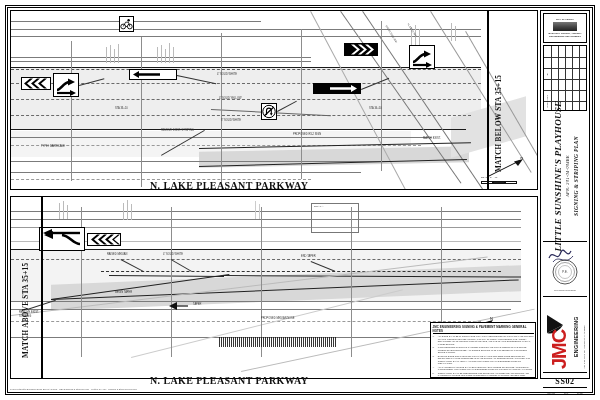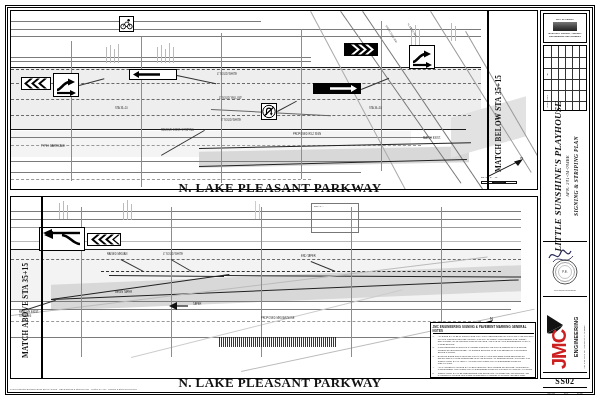--- a/index.html
+++ b/index.html
@@ -36,22 +36,22 @@
   .cl{position:absolute;height:0px;border-top:0.6px dashed #6a6a6a;}
 
   
   .matchline{position:absolute;background:#000;}
   .match-label{position:absolute;font-family:"Liberation Serif",serif;
       font-weight:bold;font-size:7.2px;letter-spacing:0.3px;white-space:nowrap;
       transform-origin:0 0;}
 
   
   .street-name{position:absolute;font-family:"Liberation Serif",serif;
-      font-weight:bold;font-size:13px;letter-spacing:0.4px;white-space:nowrap;
-      text-align:center;}
+      font-weight:bold;font-size:10px;letter-spacing:0.4px;white-space:nowrap;
+      text-align:left;}
 
   
   .sign{position:absolute;background:#fff;border:1.2px solid #000;
       box-sizing:border-box;}
   .sign-blk{position:absolute;background:#000;border:1px solid #000;
       box-sizing:border-box;color:#fff;display:flex;align-items:center;
       justify-content:center;font-size:4.4px;font-weight:bold;
       font-family:"Liberation Sans",sans-serif;letter-spacing:0.3px;}
   .sign-wht{position:absolute;background:#fff;border:1px solid #000;
       box-sizing:border-box;color:#000;display:flex;align-items:center;

